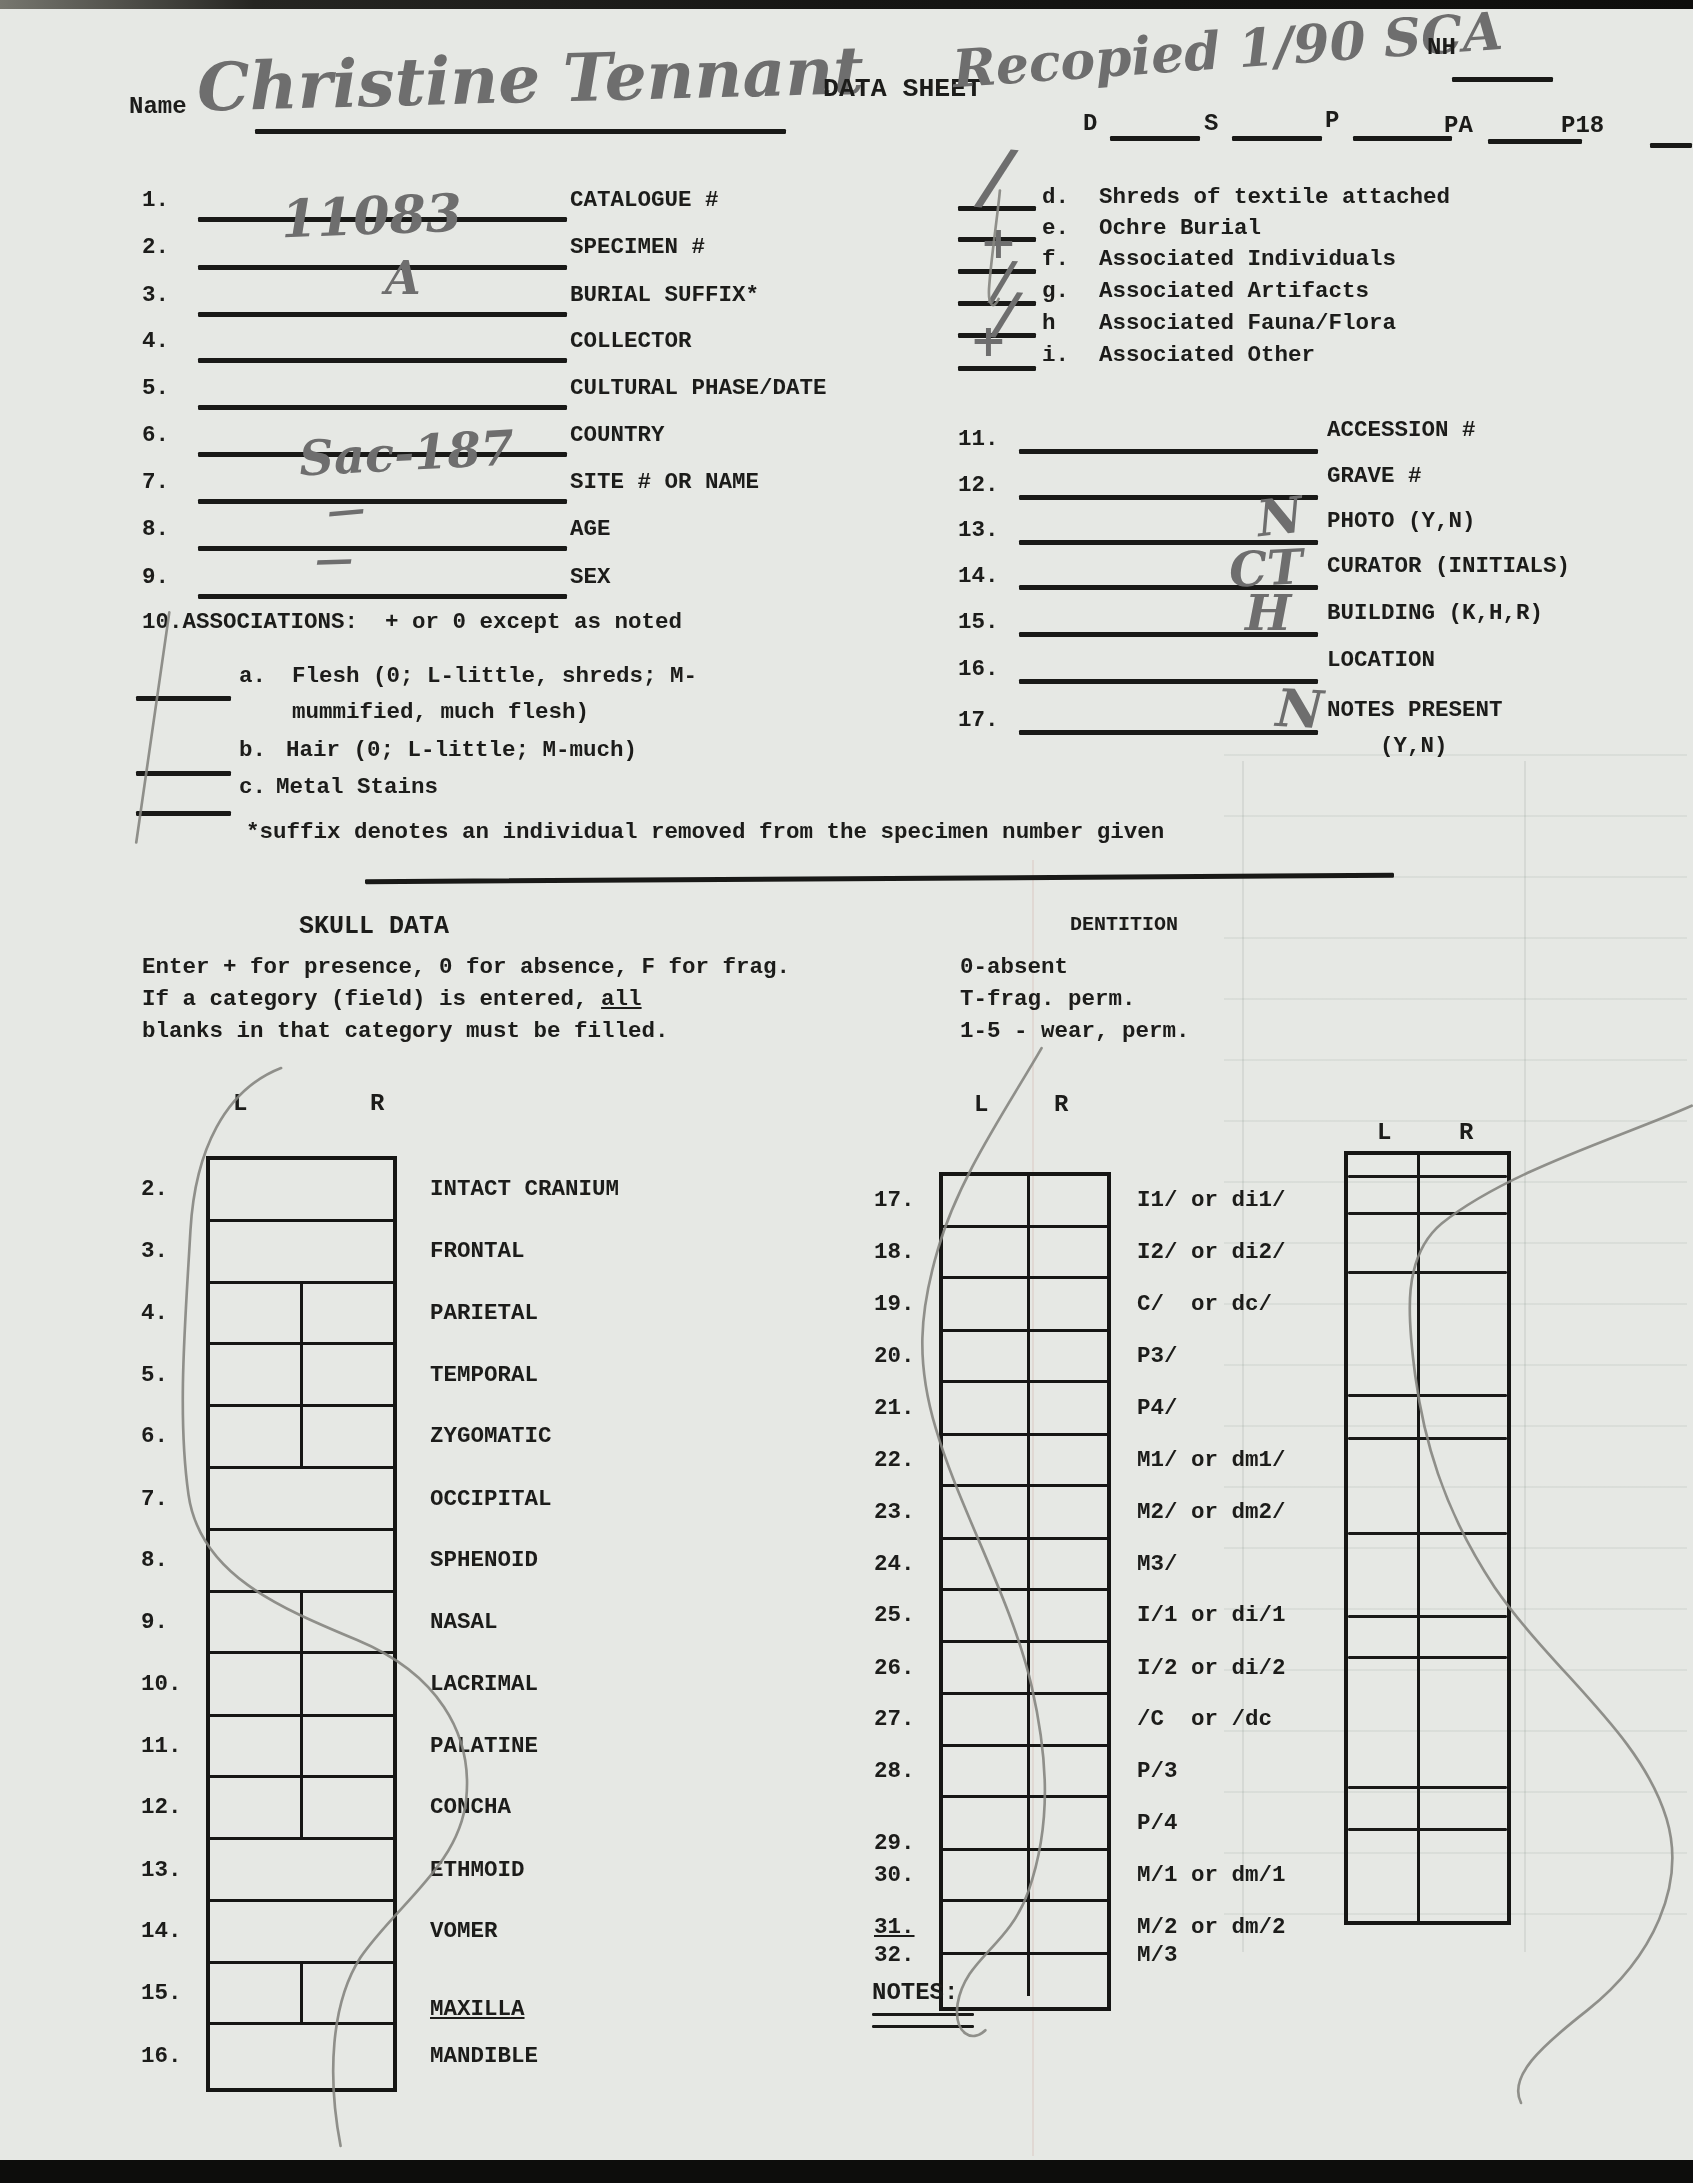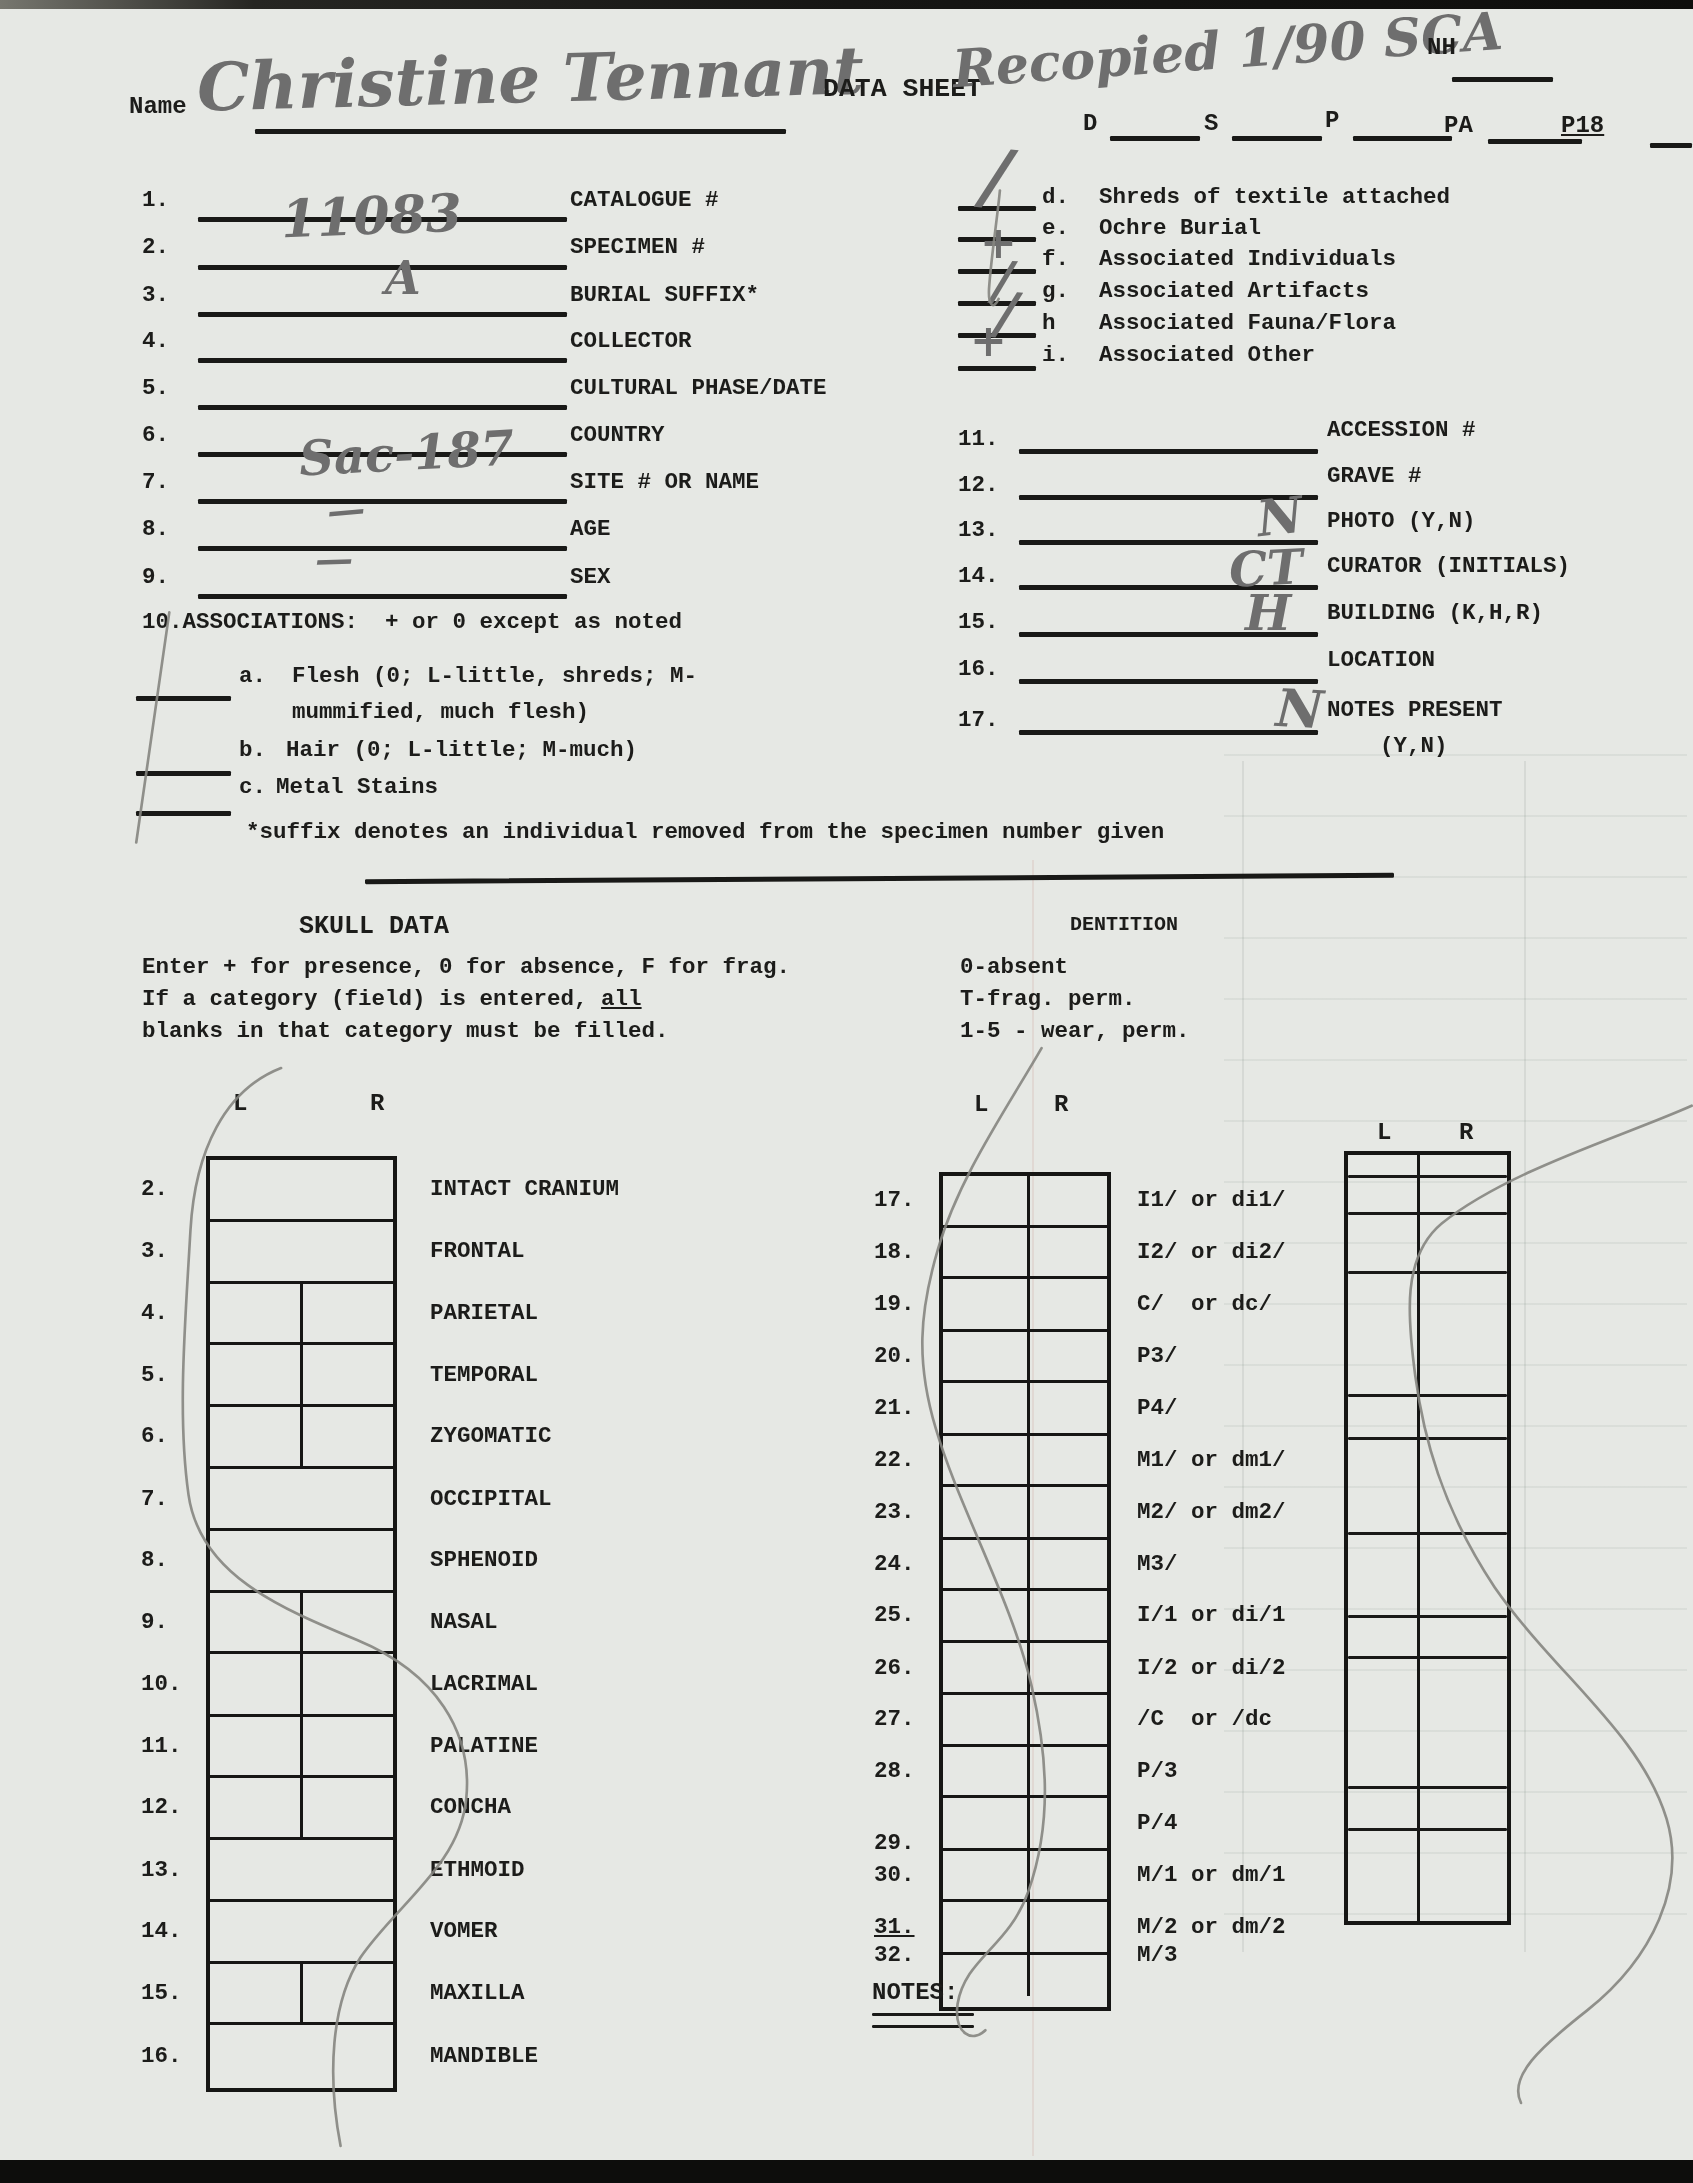--- a/index.html
+++ b/index.html
@@ -48,21 +48,21 @@
   <div class="ln" style="left:1452px;top:77px;width:101px;"></div>
 
   <span class="t t36" style="left:1083px;top:110px;">D</span>
   <div class="ln" style="left:1110px;top:136px;width:90px;"></div>
   <span class="t t36" style="left:1204px;top:110px;">S</span>
   <div class="ln" style="left:1232px;top:136px;width:90px;"></div>
   <span class="t t36" style="left:1325px;top:107px;">P</span>
   <div class="ln" style="left:1353px;top:136px;width:99px;"></div>
   <span class="t t36" style="left:1444px;top:112px;">PA</span>
   <div class="ln" style="left:1488px;top:139px;width:94px;"></div>
-  <span class="t t36" style="left:1561px;top:112px;text-decoration:underline;">P18</span>
+  <span class="t t36" style="left:1561px;top:112px;">P18</span>
   <div class="ln" style="left:1650px;top:143px;width:42px;"></div>
 
   <span class="t" style="left:142px;top:188px;">1.</span>
   <div class="ln" style="left:198px;top:217px;width:369px;"></div>
   <span class="t" style="left:570px;top:188px;">CATALOGUE #</span>
 
   <span class="t" style="left:142px;top:235px;">2.</span>
   <div class="ln" style="left:198px;top:265px;width:369px;"></div>
   <span class="t" style="left:570px;top:235px;">SPECIMEN #</span>
   <span class="hw" style="left:281px;top:190px;font-size:52px;transform:rotate(-2deg);">11083</span>
@@ -249,21 +249,21 @@
         <span class="rnum" style="top:16px;">13.</span>
         <span class="rlabel" style="left:220px;top:16px;">ETHMOID</span>
       </div>
     <div class="trow" style="top:742px;height:59px;">
         <span class="rnum" style="top:16px;">14.</span>
         <span class="rlabel" style="left:220px;top:16px;">VOMER</span>
       </div>
     <div class="trow" style="top:804px;height:58px;">
         <i class="vdiv" style="left:90px;"></i>
         <span class="rnum" style="top:16px;">15.</span>
-        <span class="rlabel" style="left:220px;top:16px;">MAXILLA</span>
+        <span class="rlabel" style="left:220px;top:32px;text-decoration:underline;">MAXILLA</span>
       </div>
     <div class="trow last" style="top:866px;height:62px;">
         <span class="rnum" style="top:17px;">16.</span>
         <span class="rlabel" style="left:220px;top:17px;">MANDIBLE</span>
       </div>
   </div>
 
   <span class="t t36" style="left:974px;top:1091px;">L</span>
   <span class="t t36" style="left:1054px;top:1091px;">R</span>
 

